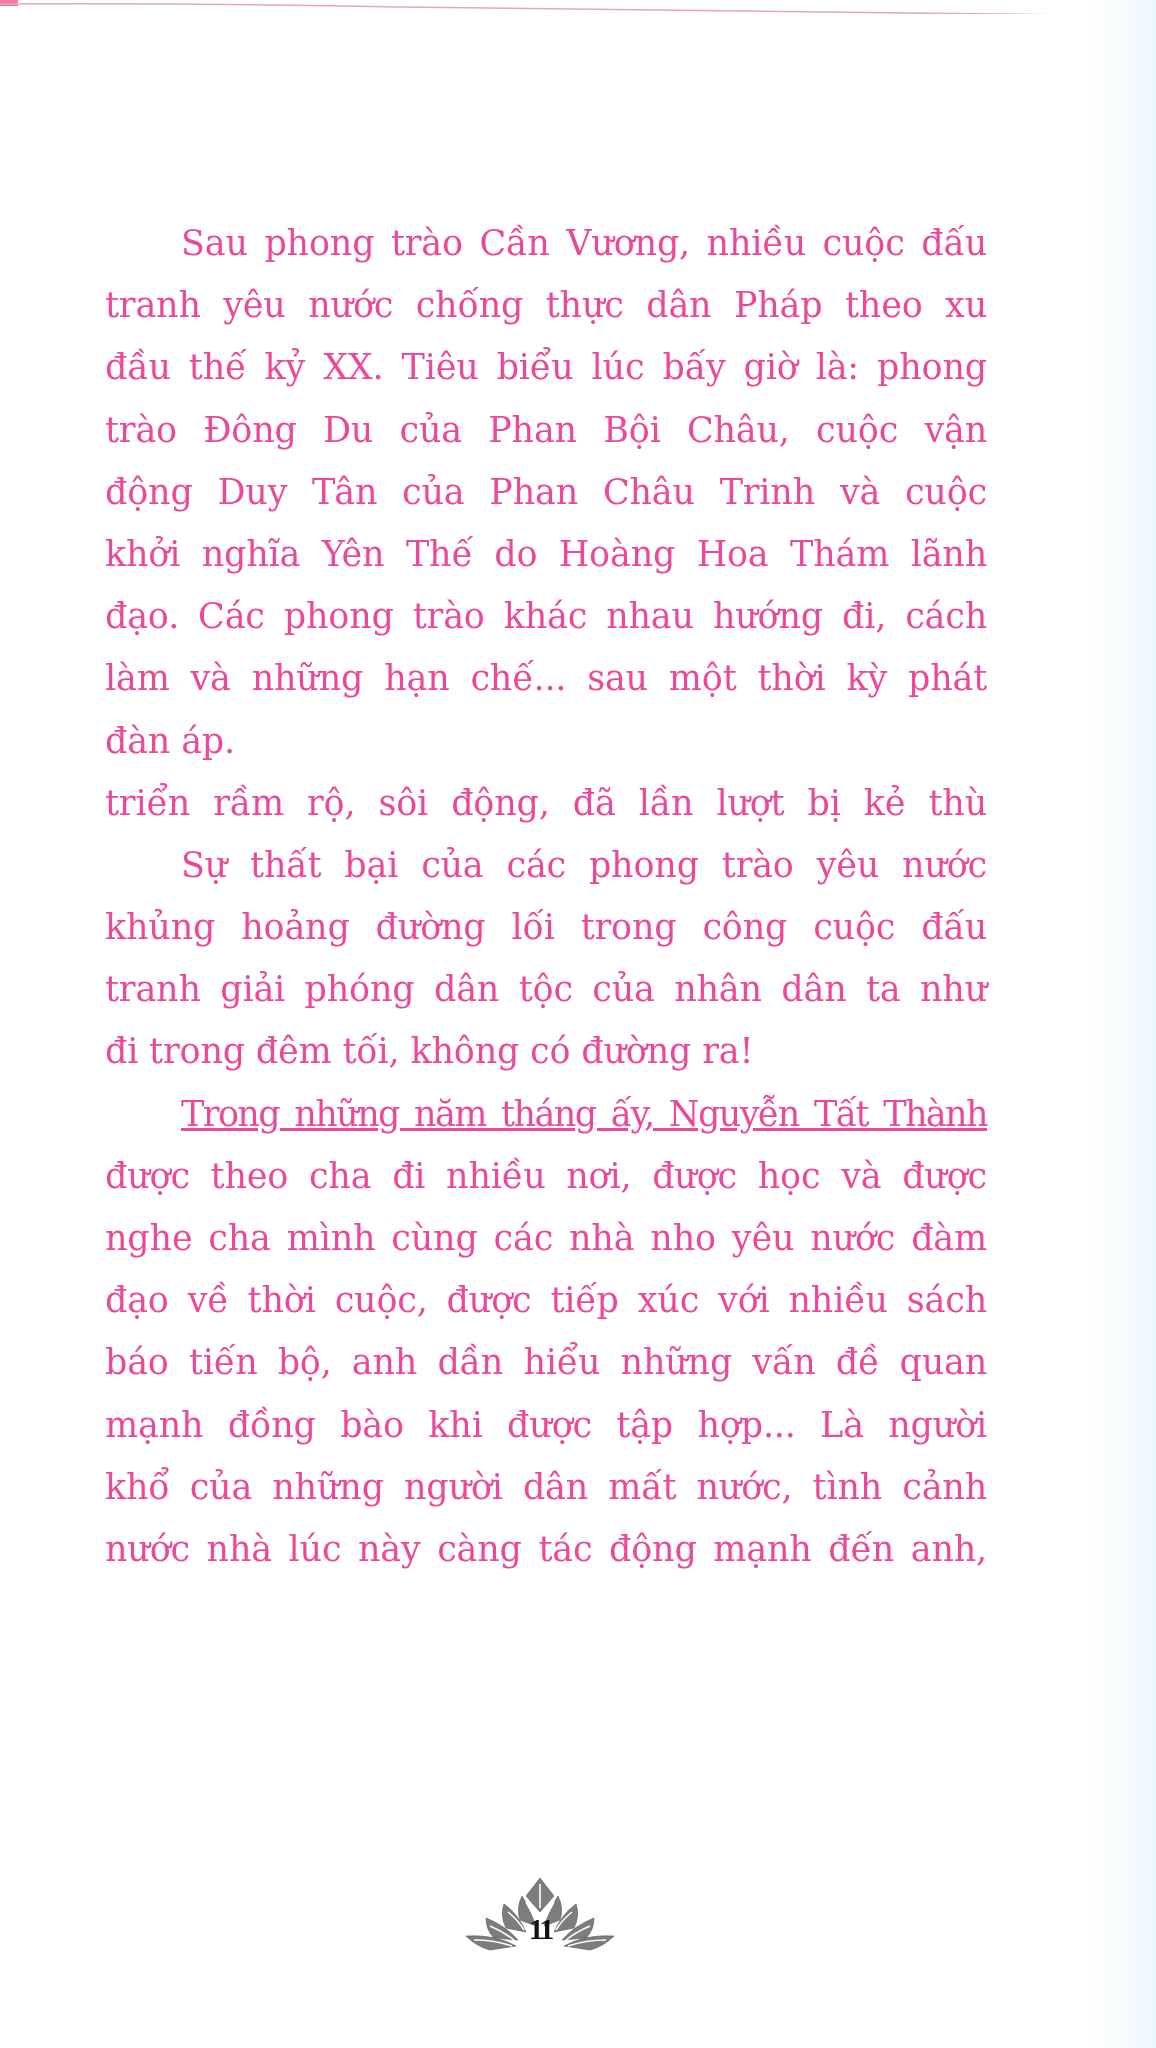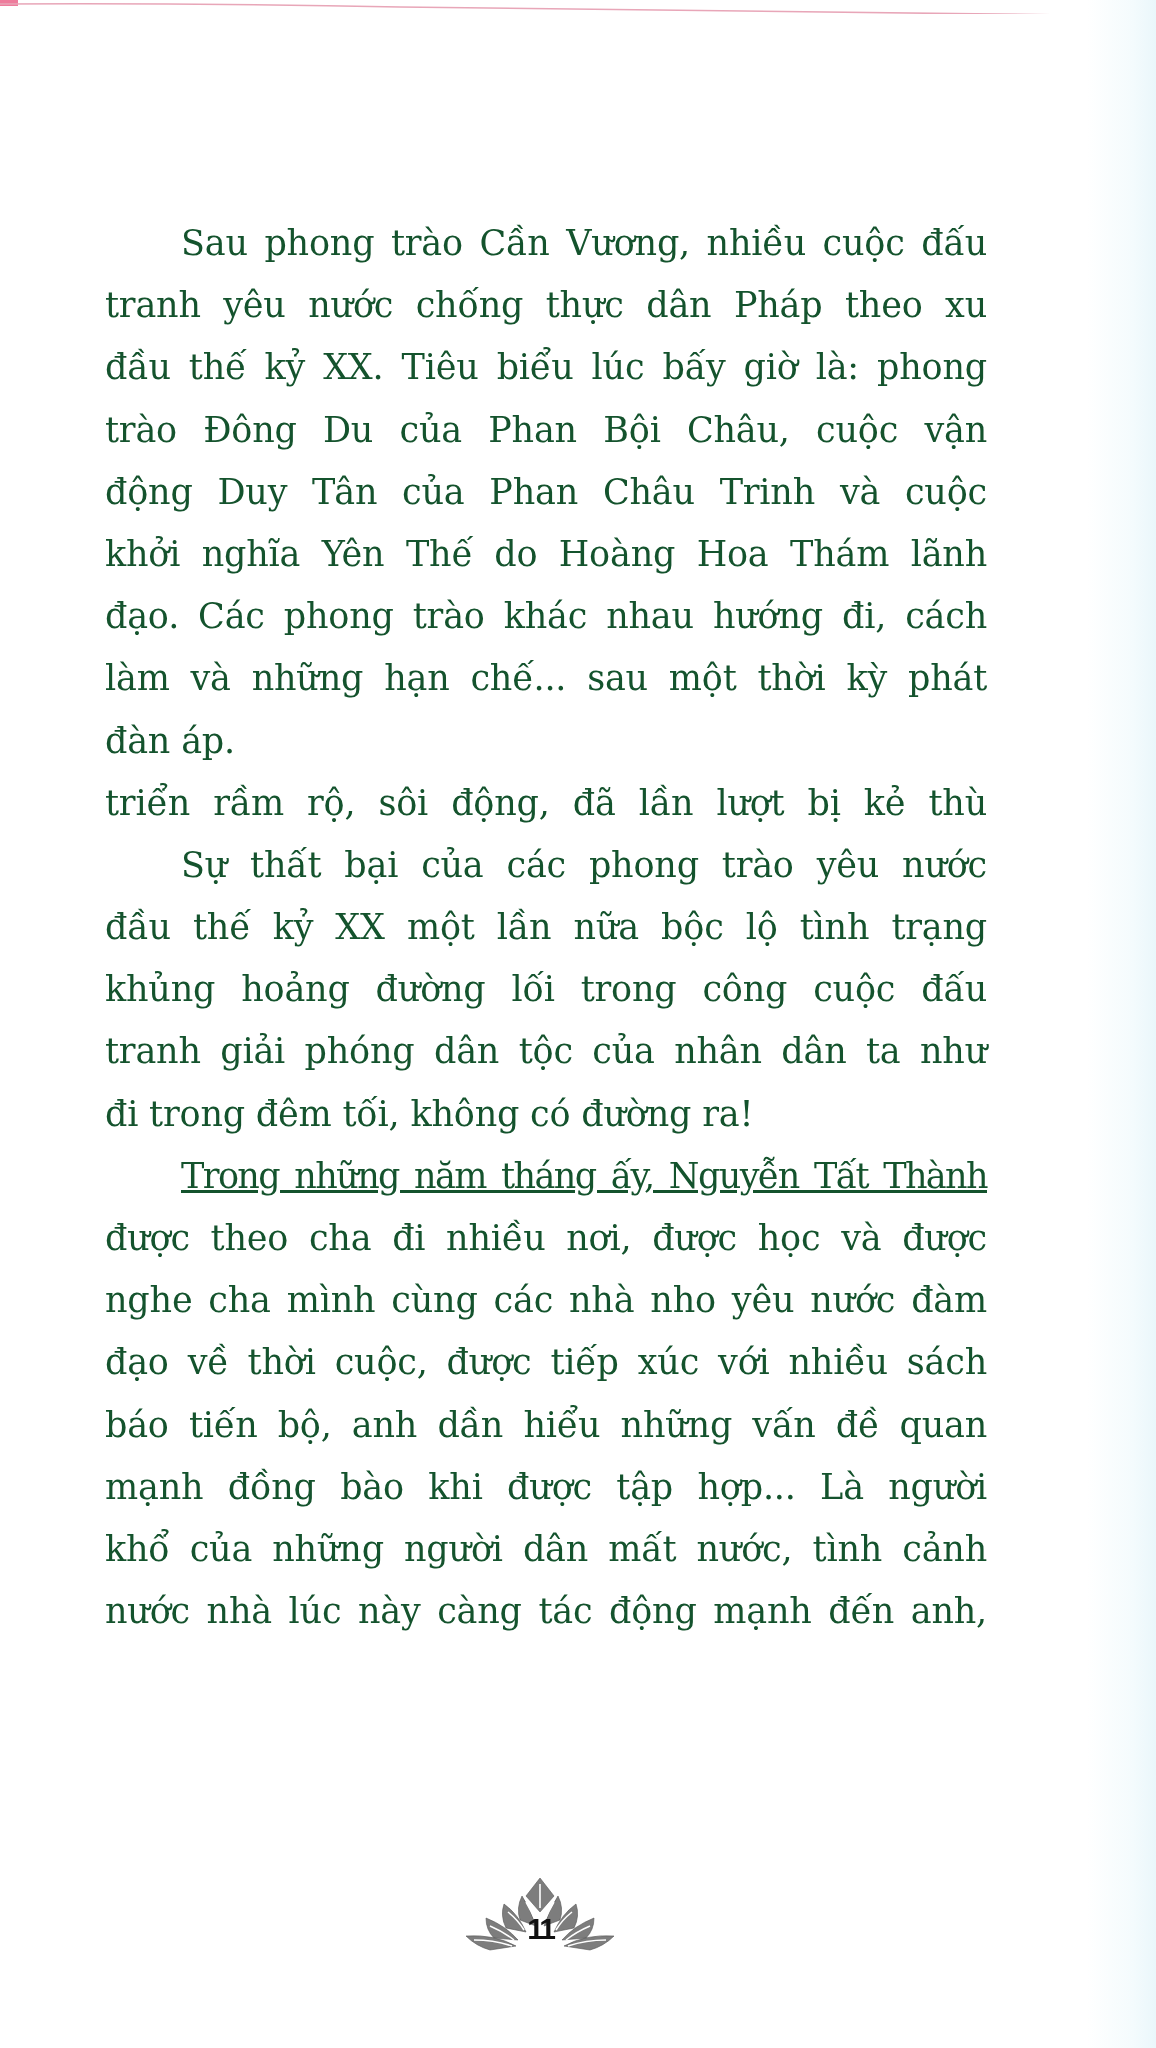--- a/index.html
+++ b/index.html
@@ -21,21 +21,21 @@
   }
   .top-edge svg { display:block; }
   .page-body {
     position: absolute;
     left: 105px;
     top: 212px;
     width: 882px;
     font-family: "DejaVu Serif", "Liberation Serif", serif;
     font-size: 35px;
     line-height: 62.2px;
-    color: #14532d;
+    color: #ec4899;
     text-align: justify;
     text-align-last: auto;
   }
   .para {
     margin: 0;
     padding: 0;
     text-indent: 0;
   }
   .line {
     display: block;
@@ -61,21 +61,21 @@
     top: 1868px;
     width: 160px;
     height: 100px;
   }
   .footer svg { display:block; }
   .page-number {
     position: absolute;
     left: 0; top: 44px;
     width: 160px;
     text-align: center;
-    font-family: Liberation Sans, sans-serif;
+    font-family: Liberation Serif, serif;
     font-weight: bold;
     font-size: 30px;
     color: #111;
     letter-spacing: -3px;
   }
 </style>
 </head>
 <body>
 
 <div class="top-edge">
@@ -93,21 +93,20 @@
     <span class="line">trào Đông Du của Phan Bội Châu, cuộc vận</span>
     <span class="line">động Duy Tân của Phan Châu Trinh và cuộc</span>
     <span class="line">khởi nghĩa Yên Thế do Hoàng Hoa Thám lãnh</span>
     <span class="line">đạo. Các phong trào khác nhau hướng đi, cách</span>
     <span class="line">làm và những hạn chế... sau một thời kỳ phát</span>
     <span class="line last">đàn áp.</span>
     <span class="line">triển rầm rộ, sôi động, đã lần lượt bị kẻ thù</span>
   </section>
   <section class="para">
     <span class="line indent">Sự thất bại của các phong trào yêu nước</span>
-    <span class="line">đầu thế kỷ XX một lần nữa bộc lộ tình trạng</span>
     <span class="line">khủng hoảng đường lối trong công cuộc đấu</span>
     <span class="line">tranh giải phóng dân tộc của nhân dân ta như</span>
     <span class="line last">đi trong đêm tối, không có đường ra!</span>
   </section>
   <section class="para">
     <span class="line indent condensed">Trong những năm tháng ấy, Nguyễn Tất Thành</span>
     <span class="line">được theo cha đi nhiều nơi, được học và được</span>
     <span class="line">nghe cha mình cùng các nhà nho yêu nước đàm</span>
     <span class="line">đạo về thời cuộc, được tiếp xúc với nhiều sách</span>
     <span class="line">báo tiến bộ, anh dần hiểu những vấn đề quan</span>

